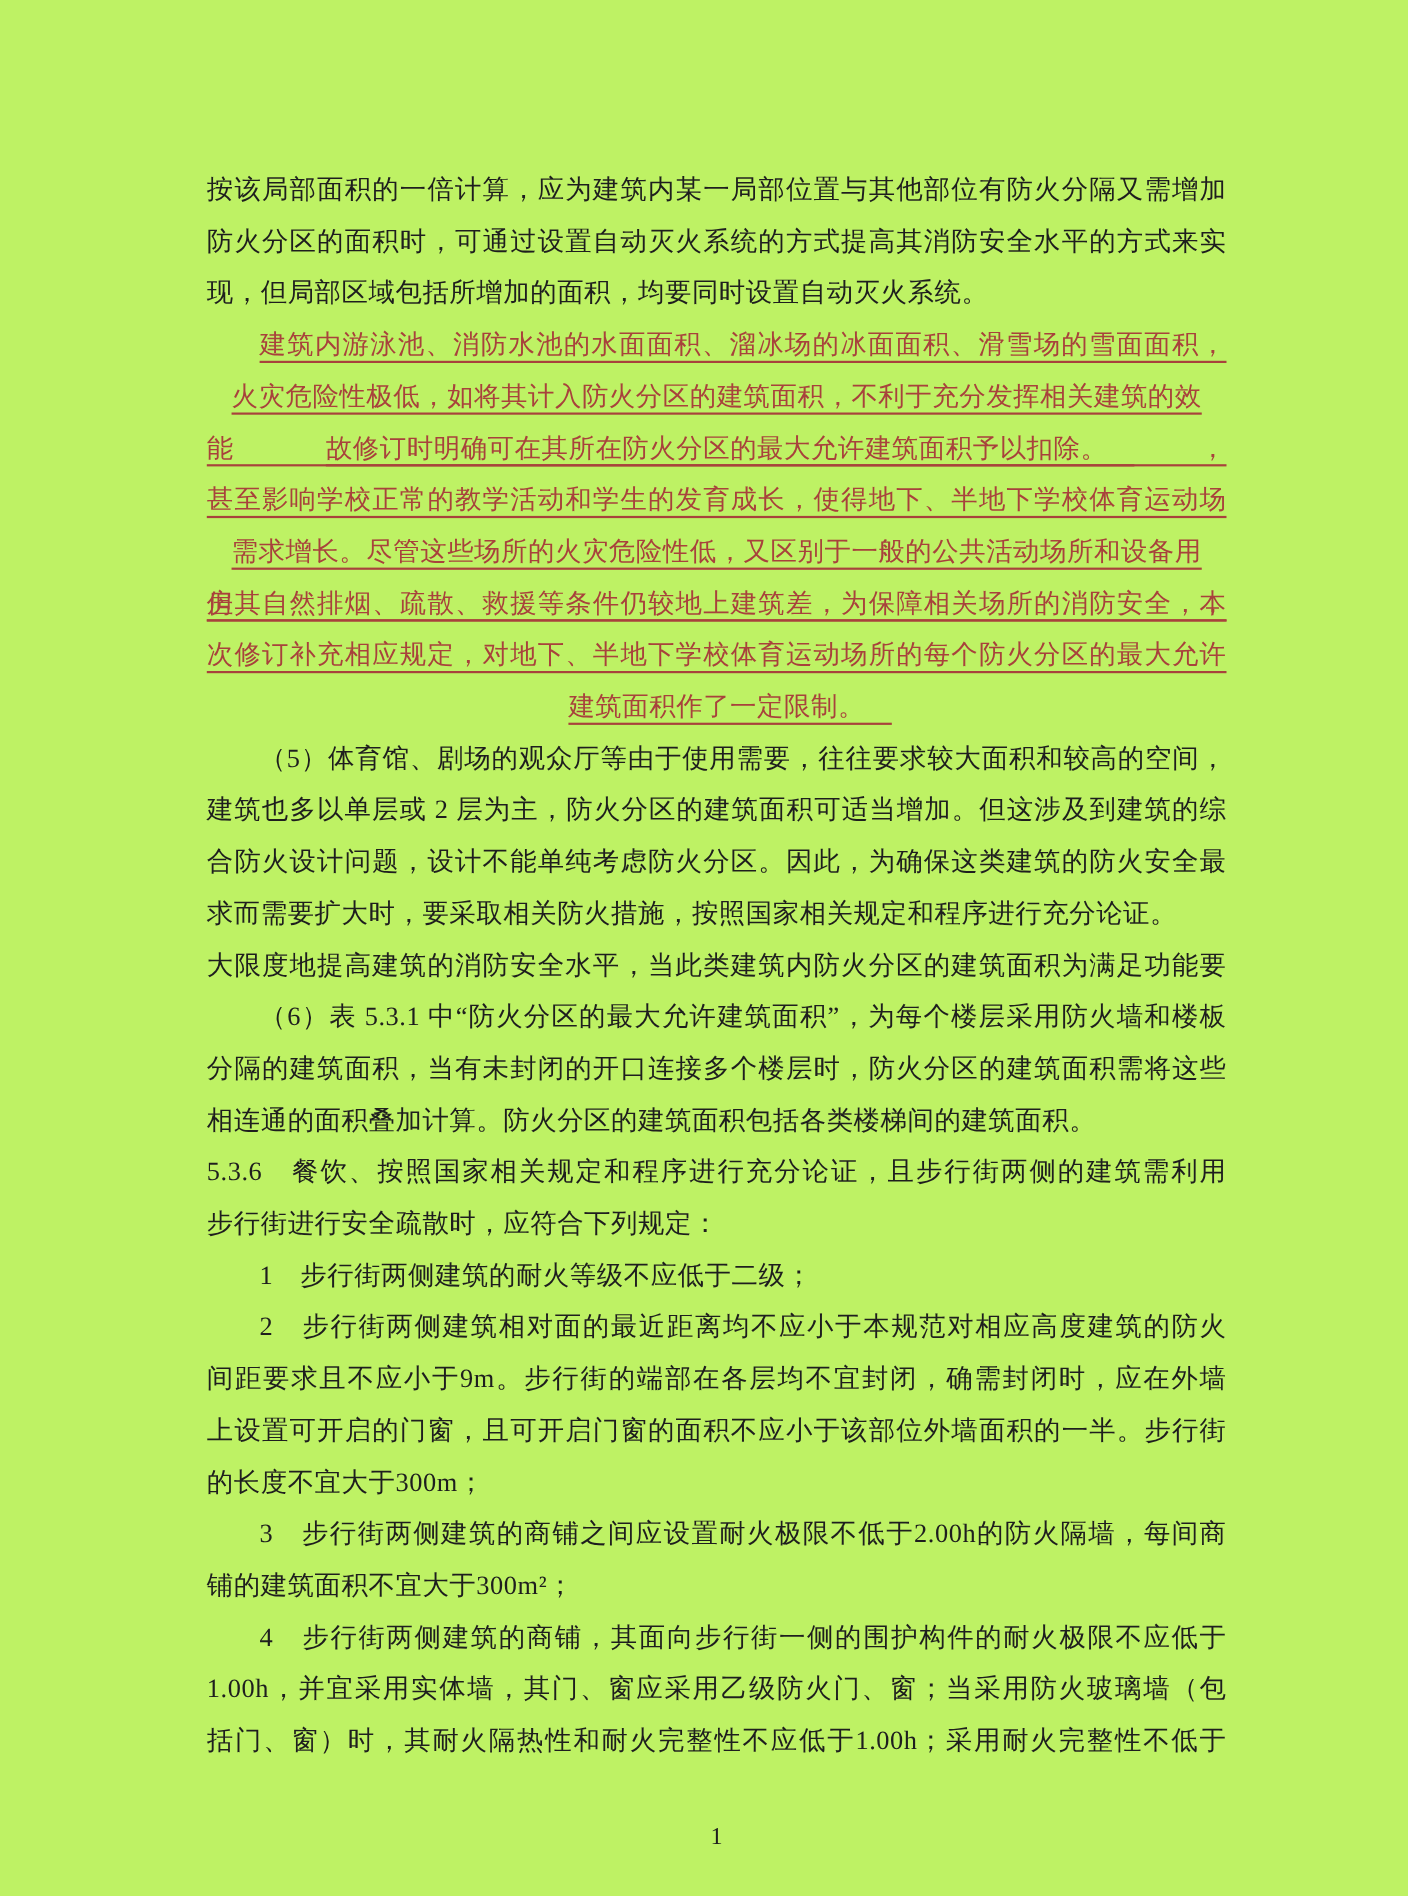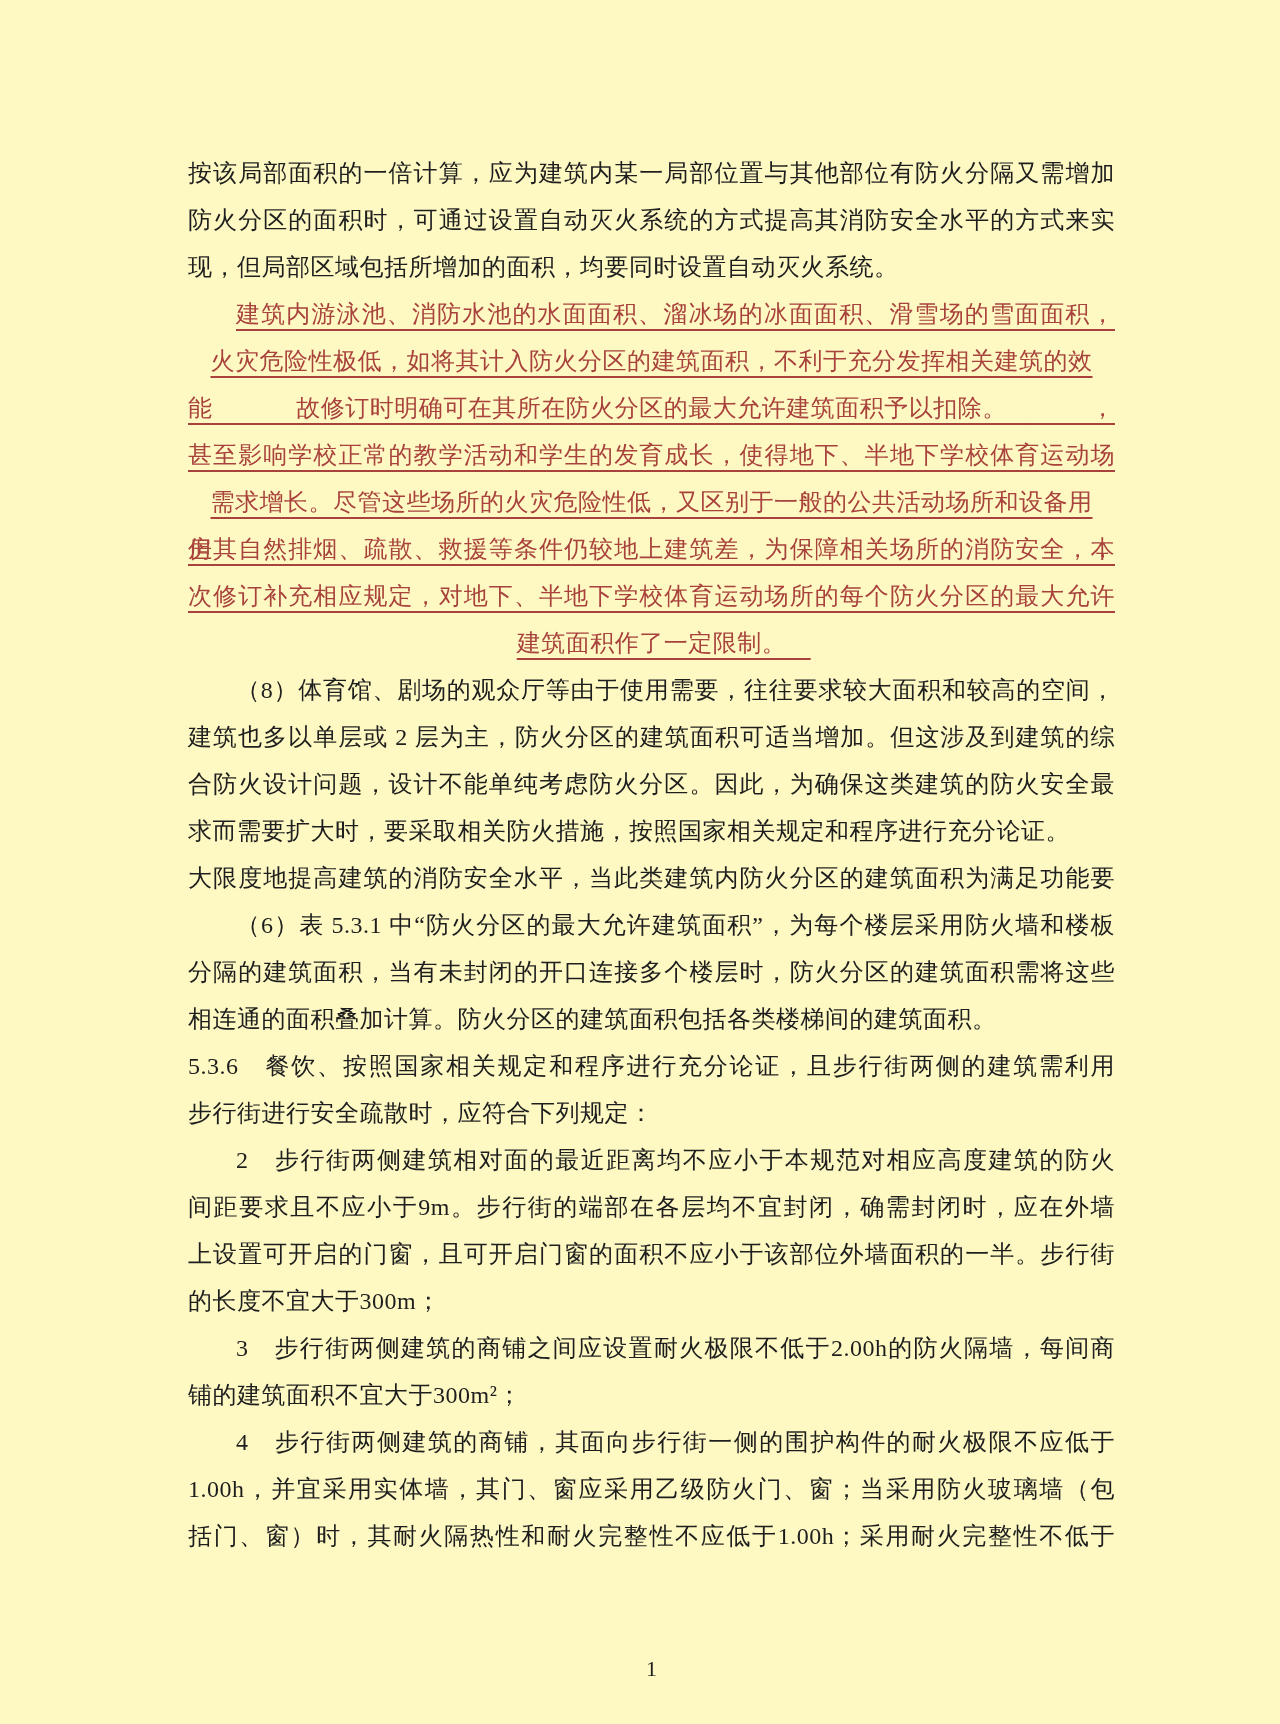--- a/index.html
+++ b/index.html
@@ -49,43 +49,44 @@
     top: 1656px;
     width: 927px;
     text-align: center;
     font-size: 22px;
     color: #1e1e1e;
   }
 </style>
 </head>
 <body>
 
-<div class="page" style="--red: #a8423c; background: #fef9c3;">
+<div class="page" style="--red: #a8423c; background: #bef264;">
   <div class="content">
       <div class="line just">按该局部面积的一倍计算，应为建筑内某一局部位置与其他部位有防火分隔又需增加</div>
       <div class="line just">防火分区的面积时，可通过设置自动灭火系统的方式提高其消防安全水平的方式来实</div>
       <div class="line">现，但局部区域包括所增加的面积，均要同时设置自动灭火系统。</div>
       <div class="line red just ind">建筑内游泳池、消防水池的水面面积、溜冰场的冰面面积、滑雪场的雪面面积，</div>
       <div class="line red just">火灾危险性极低，如将其计入防火分区的建筑面积，不利于充分发挥相关建筑的效能，</div>
       <div class="line red">故修订时明确可在其所在防火分区的最大允许建筑面积予以扣除。　</div>
       <div class="line red just">甚至影响学校正常的教学活动和学生的发育成长，使得地下、半地下学校体育运动场</div>
       <div class="line red just">需求增长。尽管这些场所的火灾危险性低，又区别于一般的公共活动场所和设备用房，</div>
       <div class="line red just">但其自然排烟、疏散、救援等条件仍较地上建筑差，为保障相关场所的消防安全，本</div>
       <div class="line red just">次修订补充相应规定，对地下、半地下学校体育运动场所的每个防火分区的最大允许</div>
       <div class="line red">建筑面积作了一定限制。　</div>
-      <div class="line just ind">（8）体育馆、剧场的观众厅等由于使用需要，往往要求较大面积和较高的空间，</div>
+      <div class="line just ind">（5）体育馆、剧场的观众厅等由于使用需要，往往要求较大面积和较高的空间，</div>
       <div class="line just">建筑也多以单层或 2 层为主，防火分区的建筑面积可适当增加。但这涉及到建筑的综</div>
       <div class="line just">合防火设计问题，设计不能单纯考虑防火分区。因此，为确保这类建筑的防火安全最</div>
       <div class="line">求而需要扩大时，要采取相关防火措施，按照国家相关规定和程序进行充分论证。</div>
       <div class="line just">大限度地提高建筑的消防安全水平，当此类建筑内防火分区的建筑面积为满足功能要</div>
       <div class="line just ind">（6）表 5.3.1 中“防火分区的最大允许建筑面积”，为每个楼层采用防火墙和楼板</div>
       <div class="line just">分隔的建筑面积，当有未封闭的开口连接多个楼层时，防火分区的建筑面积需将这些</div>
       <div class="line">相连通的面积叠加计算。防火分区的建筑面积包括各类楼梯间的建筑面积。</div>
       <div class="line just">5.3.6　餐饮、按照国家相关规定和程序进行充分论证，且步行街两侧的建筑需利用</div>
       <div class="line">步行街进行安全疏散时，应符合下列规定：</div>
+      <div class="line ind">1　步行街两侧建筑的耐火等级不应低于二级；</div>
       <div class="line just ind">2　步行街两侧建筑相对面的最近距离均不应小于本规范对相应高度建筑的防火</div>
       <div class="line just">间距要求且不应小于9m。步行街的端部在各层均不宜封闭，确需封闭时，应在外墙</div>
       <div class="line just">上设置可开启的门窗，且可开启门窗的面积不应小于该部位外墙面积的一半。步行街</div>
       <div class="line">的长度不宜大于300m；</div>
       <div class="line just ind">3　步行街两侧建筑的商铺之间应设置耐火极限不低于2.00h的防火隔墙，每间商</div>
       <div class="line">铺的建筑面积不宜大于300m²；</div>
       <div class="line just ind">4　步行街两侧建筑的商铺，其面向步行街一侧的围护构件的耐火极限不应低于</div>
       <div class="line just">1.00h，并宜采用实体墙，其门、窗应采用乙级防火门、窗；当采用防火玻璃墙（包</div>
       <div class="line just">括门、窗）时，其耐火隔热性和耐火完整性不应低于1.00h；采用耐火完整性不低于</div>
     </div>

